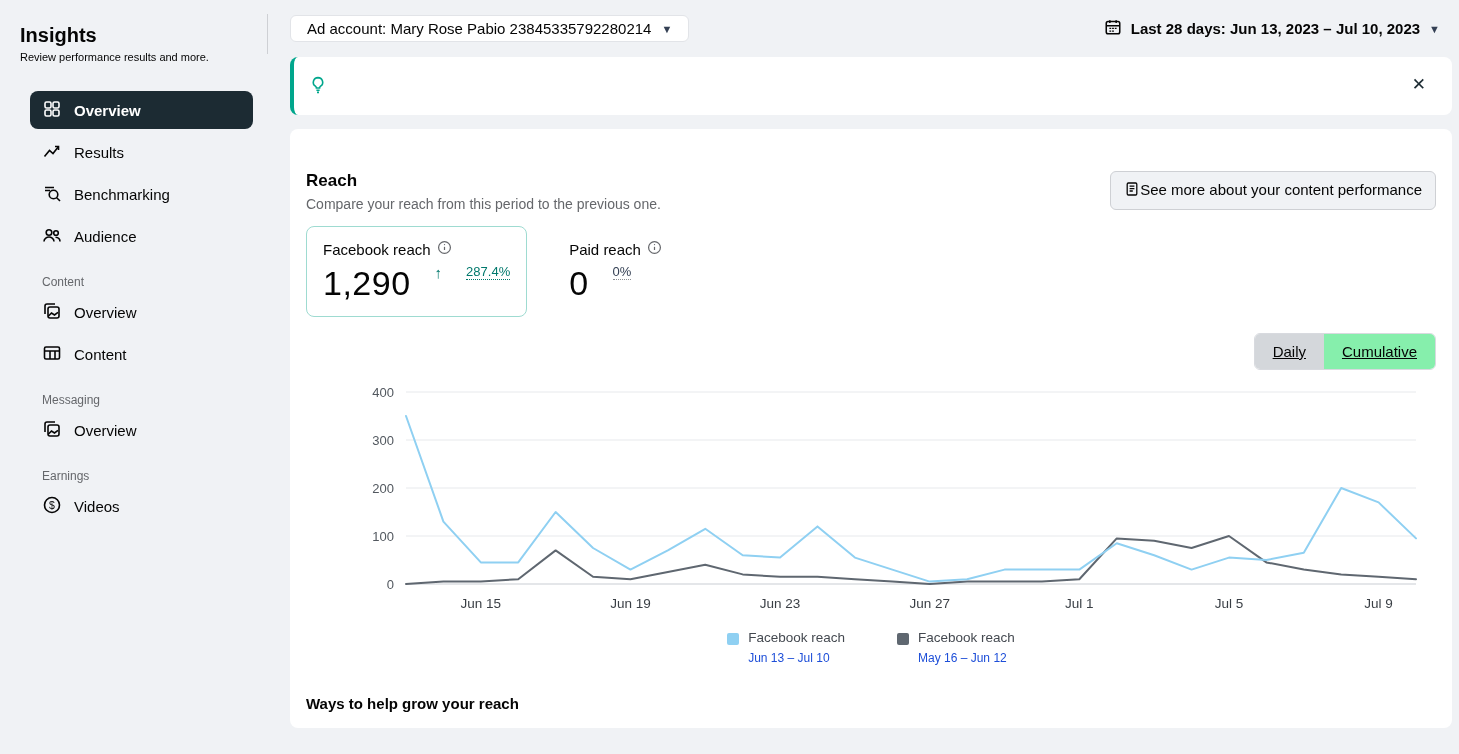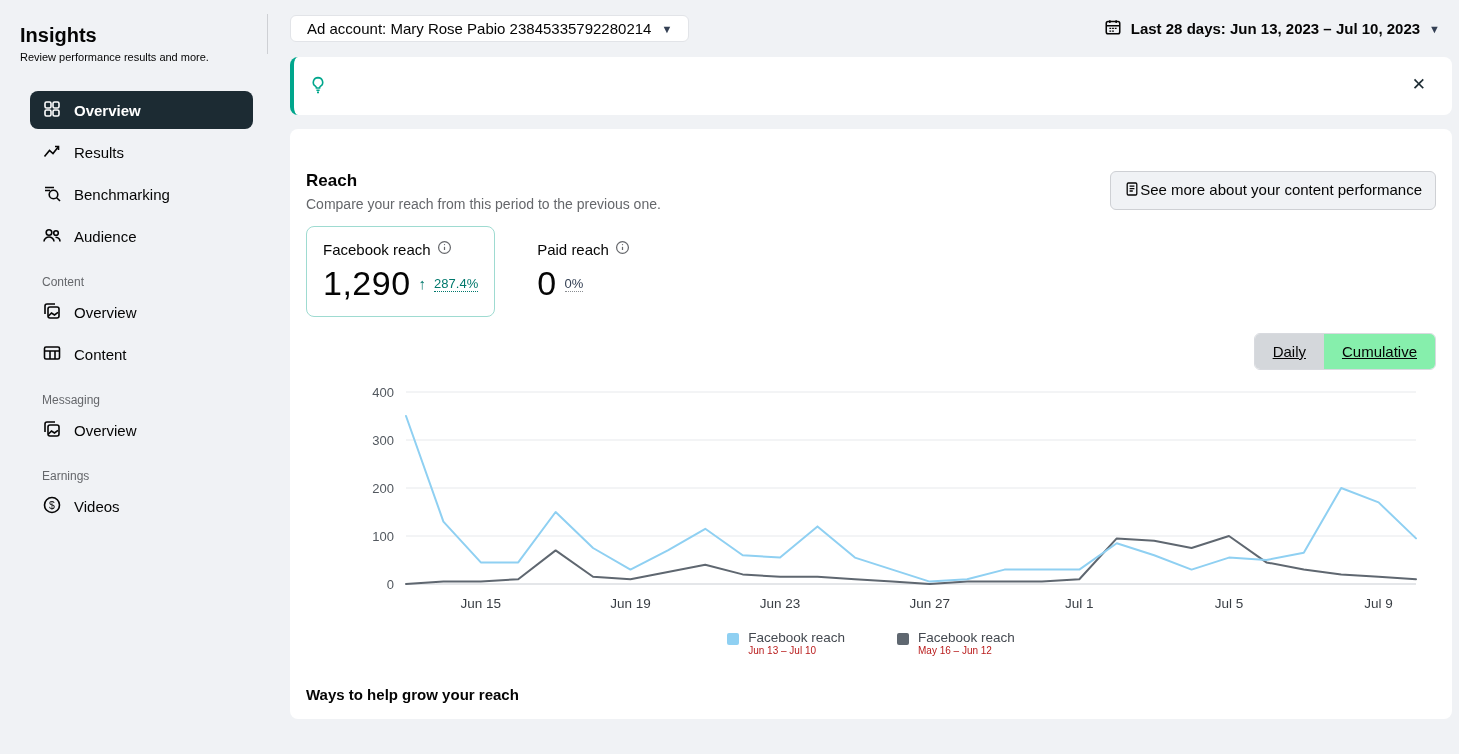--- a/index.html
+++ b/index.html
@@ -65,42 +65,42 @@
   .btn-secondary {
     background:#f0f2f5; border:1px solid #ced0d4; border-radius:6px;
     padding:9px 13px; font-size:15px; font-family:inherit; color:#050505;
     display:flex; align-items:flex-start; gap:0; cursor:pointer;
   }
 
   .metrics-row { display:flex; gap:26px; margin-top:14px; align-items:stretch; }
   .metric-card { border:1px solid #9edbd1; border-radius:8px; padding:13px 16px; min-width:178px; }
   .metric-plain { padding:14px 16px; }
   .metric-label { font-size:15px; display:flex; align-items:center; gap:6px; }
-  .metric-value-row { display:flex; align-items:center; gap:8px; margin-top:6px; }
+  .metric-value-row { display:flex; align-items:flex-start; gap:24px; margin-top:6px; }
   .metric-value { font-size:34px; letter-spacing:0.5px; }
   .trend-arrow { color:#00786c; font-size:15px; }
   .delta-up { color:#00786c; font-size:13px; border-bottom:1px dotted #00786c; cursor:default; }
   .delta-flat { color:#344054; font-size:13px; border-bottom:1px dotted #8a8d91; cursor:default; }
 
   .toggle-row { display:flex; justify-content:flex-end; margin-top:16px; }
   .toggle { display:flex; border-radius:6px; overflow:hidden; border:1px solid #d8dadf; }
   .toggle button {
     border:none; padding:9px 18px; font-size:15px; font-family:inherit; color:#050505; cursor:pointer;text-decoration:underline;
   }
   .toggle .on  { background:#d4d7db; }
   .toggle .off { background:#86efac; }
 
   .chart-wrap { margin-top:10px; margin-left:48px; }
   svg text { font-family:"Liberation Sans", sans-serif; }
 
   .legend { display:flex; justify-content:center; gap:52px; margin-top:8px; }
   .legend-item { display:flex; gap:9px; }
   .legend-swatch { width:12px; height:12px; border-radius:2px; margin-top:3px; flex-shrink:0; }
   .legend-name { font-size:13.5px; color:#444950; }
-  .legend-period { font-size:10px; color:#b91c1c; }
+  .legend-period { font-size:12px; color:#1d4ed8; margin-top:6px; }
 
   .grow { margin-top:30px; }
   .grow-title { font-size:15px; font-weight:bold; }
 </style>
 </head>
 <body>
 
 <div class="top-divider"></div>
 
 <div class="layout">

